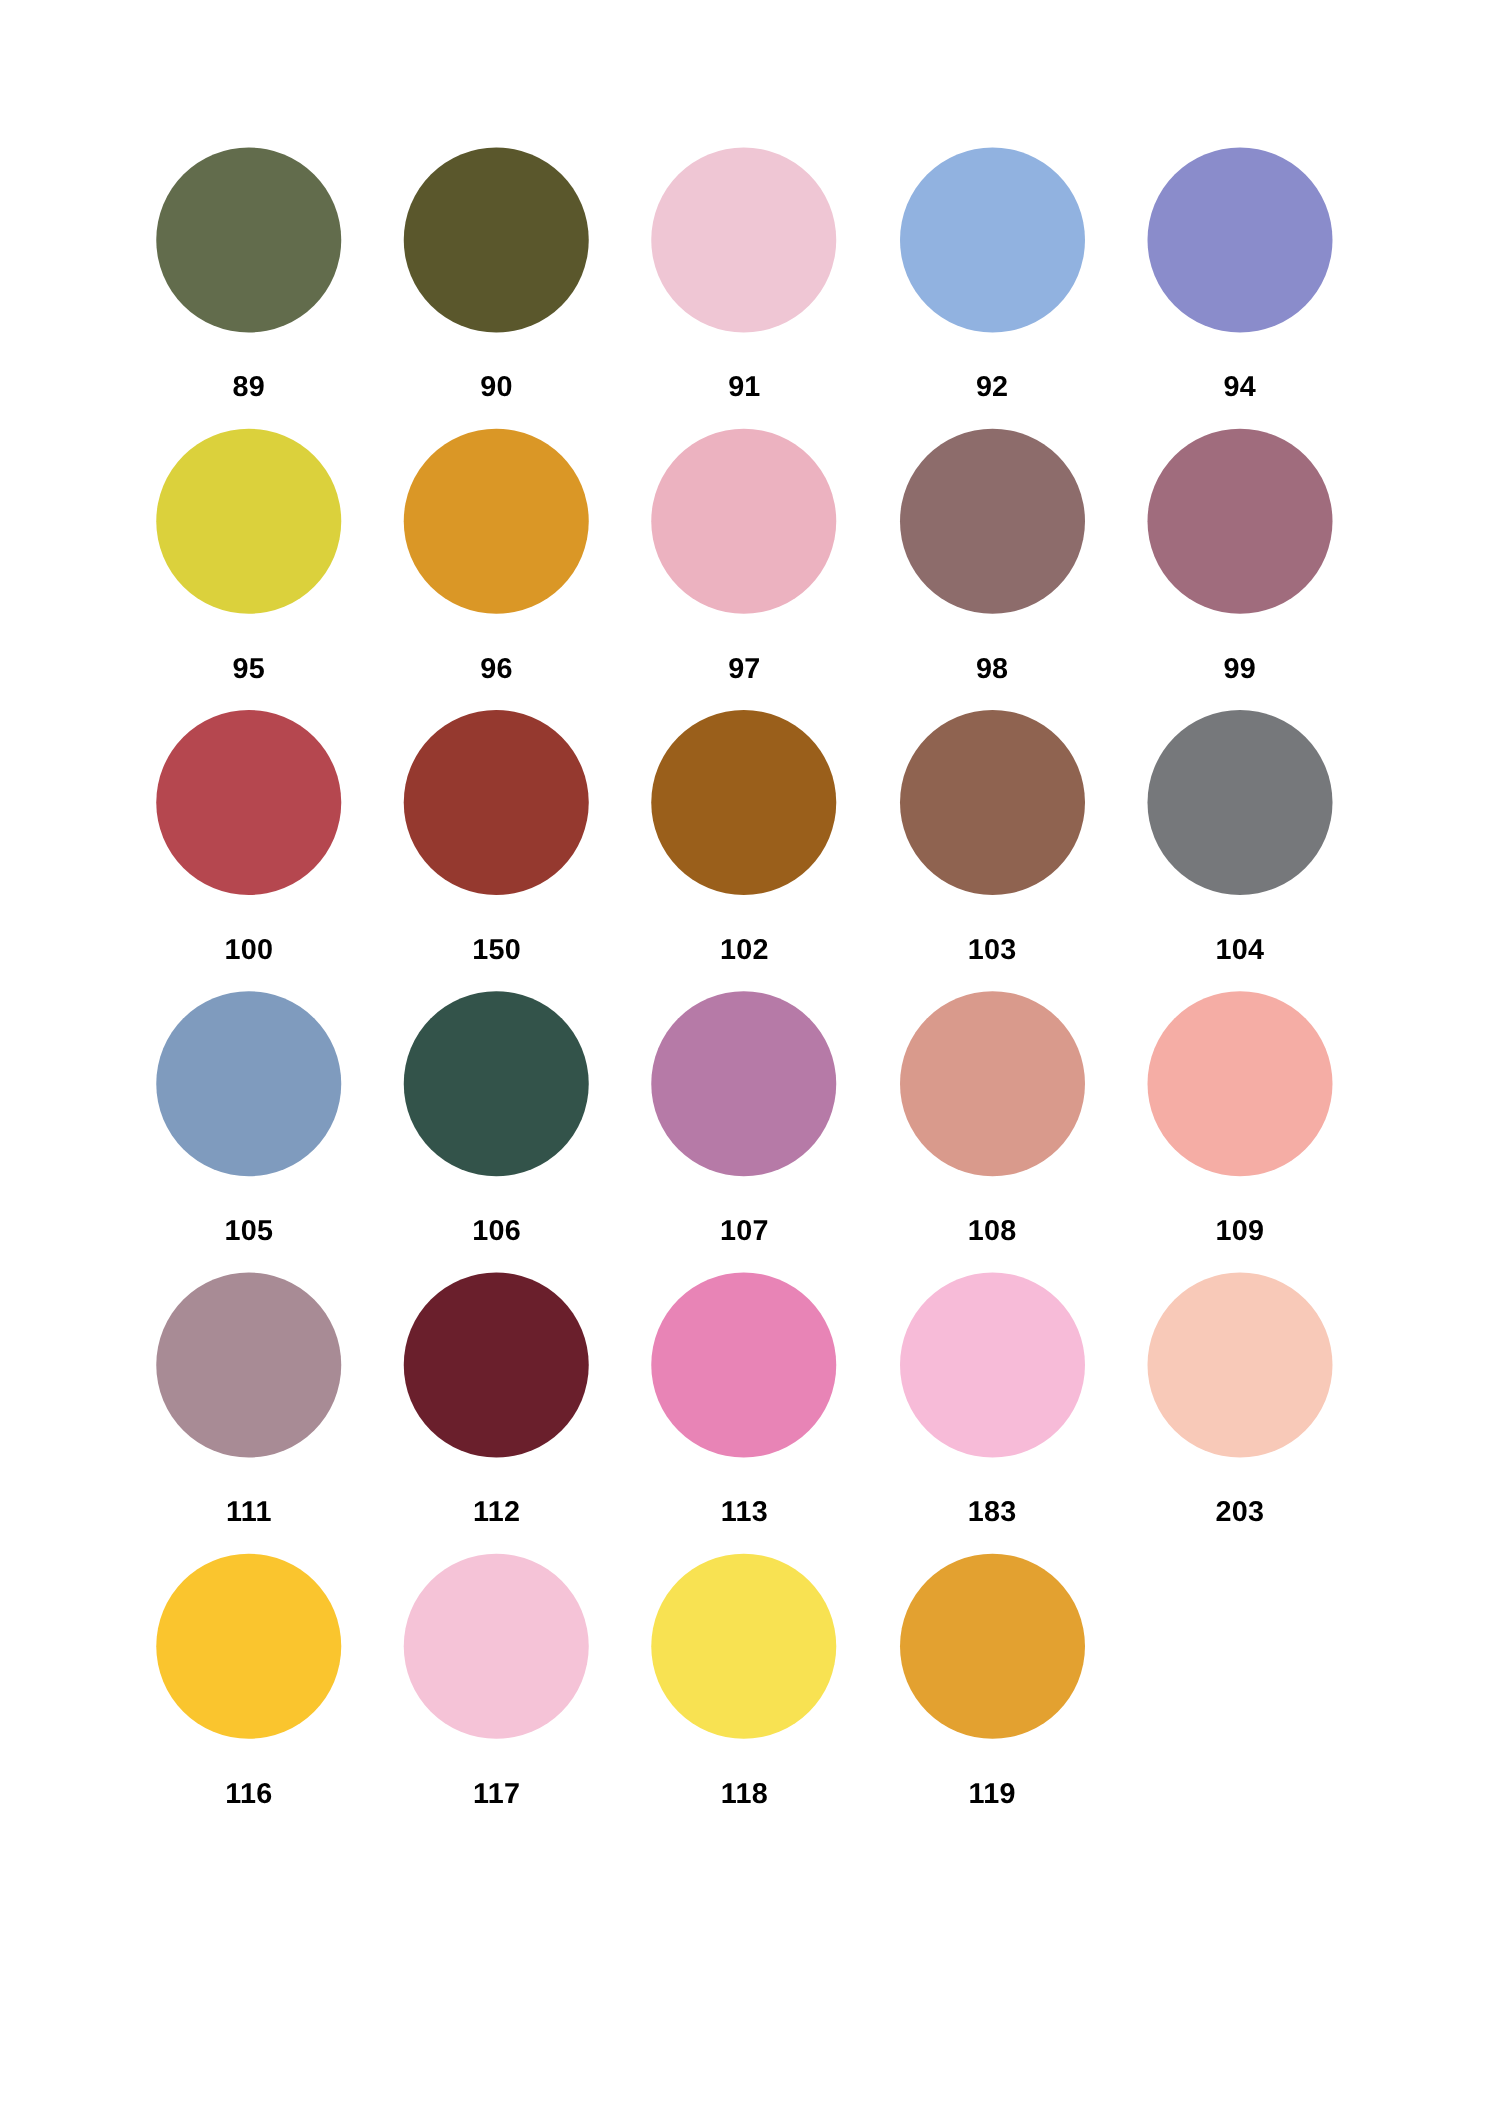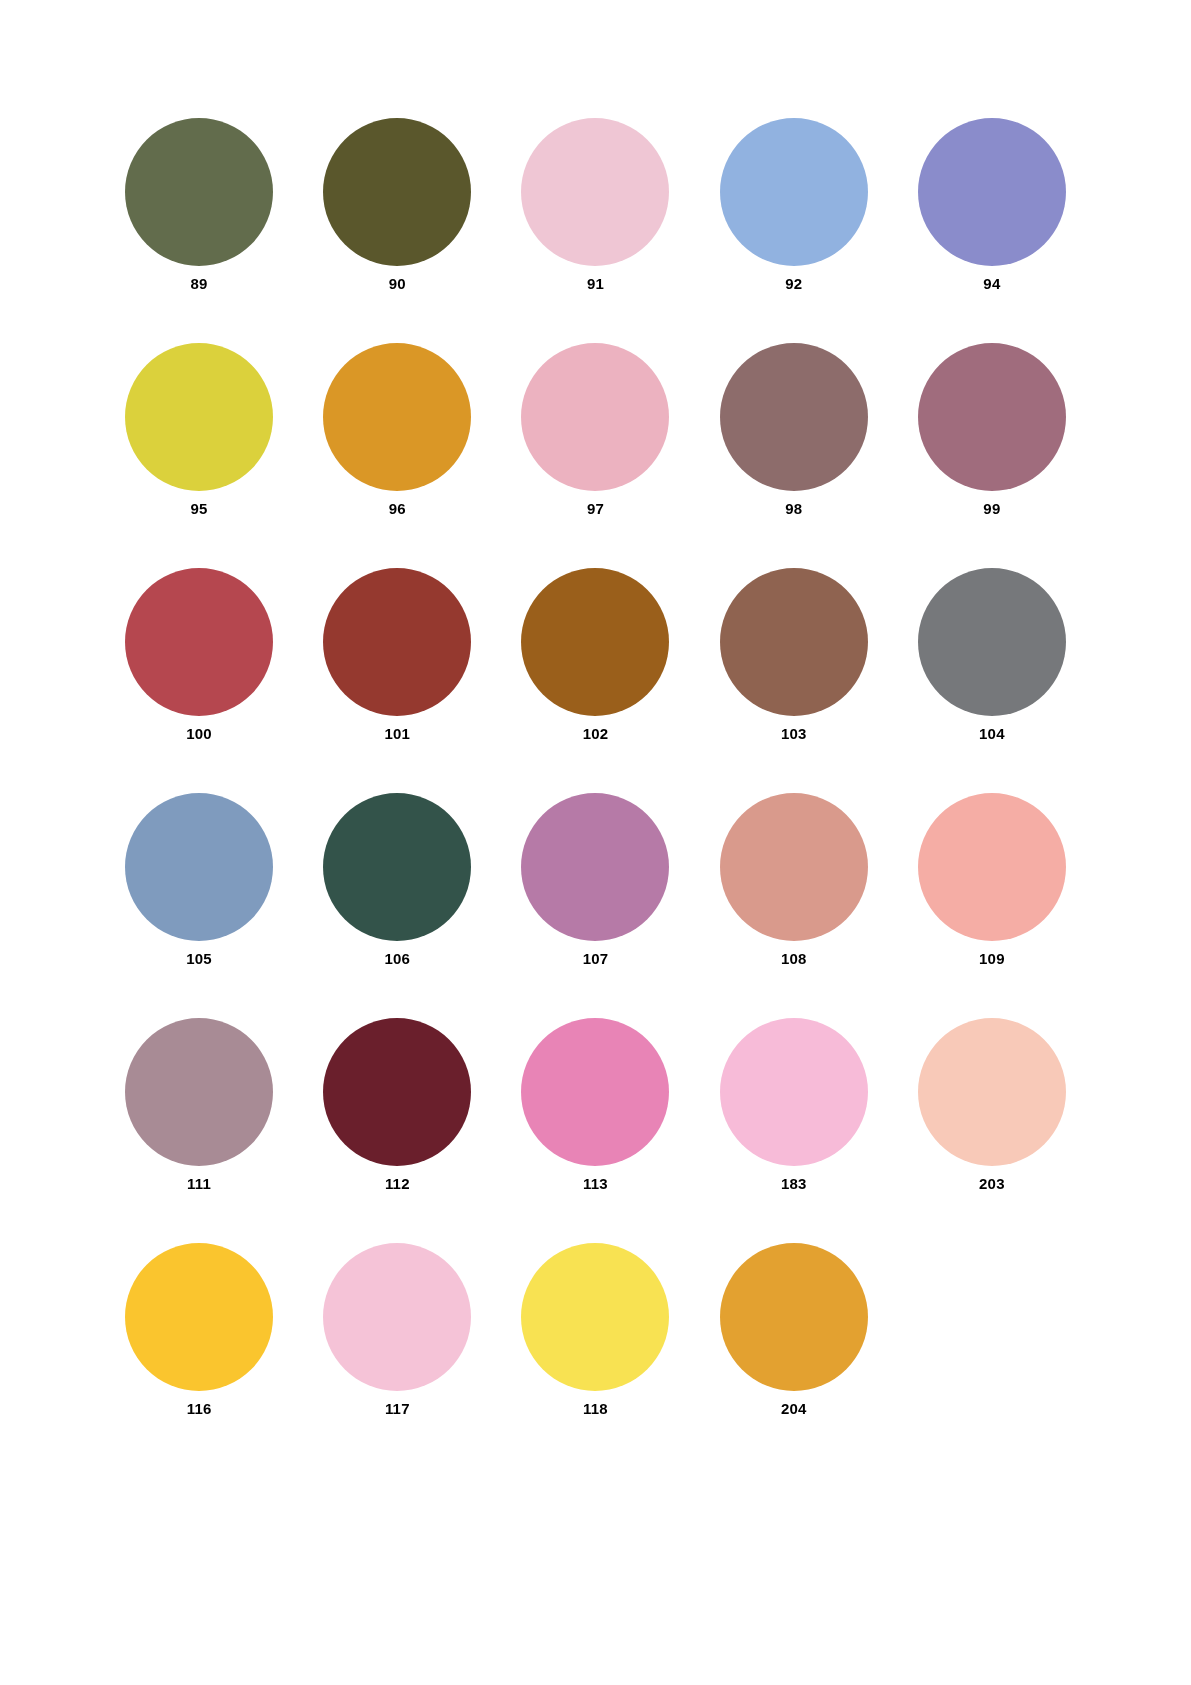--- a/index.html
+++ b/index.html
@@ -34,22 +34,22 @@
     align-items: center;
     justify-content: flex-start;
   }
   .swatch-dot {
     width: 148px;
     height: 148px;
     border-radius: 50%;
     display: block;
   }
   .swatch-label {
-    margin-top: 10px;
-    font-size: 15px;
+    margin-top: 32px;
+    font-size: 23px;
     font-weight: bold;
     color: #000000;
     font-family: "Liberation Sans", sans-serif;
     letter-spacing: 0.2px;
     line-height: 1;
     text-align: center;
   }
 </style>
 </head>
 <body>
@@ -95,21 +95,21 @@
       <div class="swatch-cell">
         <span class="swatch-dot" style="background-color: rgb(160, 108, 125);"></span>
         <div class="swatch-label">99</div>
       </div>
       <div class="swatch-cell">
         <span class="swatch-dot" style="background-color: rgb(181, 71, 79);"></span>
         <div class="swatch-label">100</div>
       </div>
       <div class="swatch-cell">
         <span class="swatch-dot" style="background-color: rgb(149, 57, 47);"></span>
-        <div class="swatch-label">101</div>
+        <div class="swatch-label">150</div>
       </div>
       <div class="swatch-cell">
         <span class="swatch-dot" style="background-color: rgb(154, 95, 27);"></span>
         <div class="swatch-label">102</div>
       </div>
       <div class="swatch-cell">
         <span class="swatch-dot" style="background-color: rgb(143, 99, 80);"></span>
         <div class="swatch-label">103</div>
       </div>
       <div class="swatch-cell">
@@ -163,16 +163,16 @@
       <div class="swatch-cell">
         <span class="swatch-dot" style="background-color: rgb(245, 195, 215);"></span>
         <div class="swatch-label">117</div>
       </div>
       <div class="swatch-cell">
         <span class="swatch-dot" style="background-color: rgb(248, 226, 82);"></span>
         <div class="swatch-label">118</div>
       </div>
       <div class="swatch-cell">
         <span class="swatch-dot" style="background-color: rgb(227, 161, 48);"></span>
-        <div class="swatch-label">204</div>
+        <div class="swatch-label">119</div>
       </div>
     </div>
 </div>
 
 </body></html>

